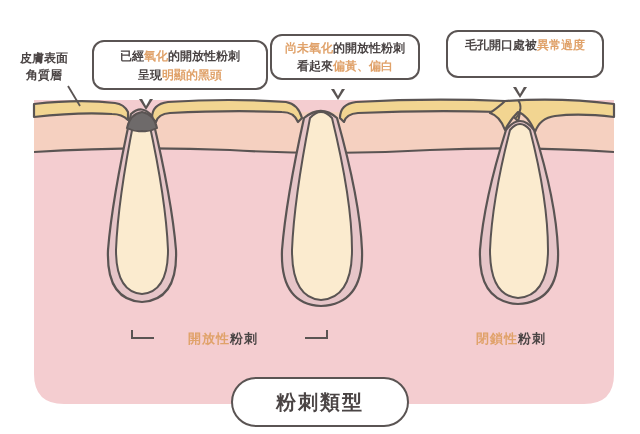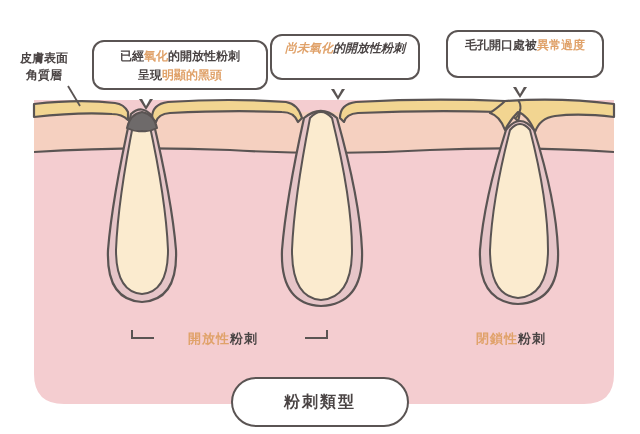--- a/index.html
+++ b/index.html
@@ -8,21 +8,21 @@
     #diagram { position: absolute; left: 0; top: 0; width: 640px; height: 434px; }
     .lbl { position: absolute; font-size: 12px; font-weight: bold; color: #4a4444; line-height: 17px; text-align: center; white-space: nowrap; }
     .hl { color: #e0a26a; }
     .bubble { position: absolute; border: 2px solid #5a5453; border-radius: 12px; background: #ffffff; box-sizing: border-box; }
     .bubble .tail { position: absolute; bottom: -11px; width: 0; height: 0; }
     .bubble .tail::before { content: ""; position: absolute; left: -7px; top: 0; border-left: 7px solid transparent; border-right: 7px solid transparent; border-top: 11px solid #5a5453; }
     .bubble .tail::after { content: ""; position: absolute; left: -5px; top: -2px; border-left: 5px solid transparent; border-right: 5px solid transparent; border-top: 9px solid #ffffff; }
     .bubble-text { position: absolute; left: 0; right: 0; font-size: 12px; font-weight: bold; color: #4a4444; text-align: center; line-height: 18px; white-space: nowrap; }
     .type-label { position: absolute; font-size: 13px; font-weight: bold; color: #4a4444; white-space: nowrap; letter-spacing: 1px; }
     .title-pill { position: absolute; left: 231px; top: 377px; width: 178px; height: 50px; border: 2.5px solid #5a5453; border-radius: 25px; background: #ffffff; box-sizing: border-box;
-                  display: flex; align-items: center; justify-content: center; font-size: 16px; font-weight: bold; color: #4a4444; letter-spacing: 2px; }
+                  display: flex; align-items: center; justify-content: center; font-size: 20px; font-weight: bold; color: #4a4444; letter-spacing: 2px; }
   </style>
 </head>
 <body>
 
 <svg id="diagram" viewBox="0 0 640 434" xmlns="http://www.w3.org/2000/svg">
   <defs>
     <clipPath id="panelClip">
       <path d="M34 100 L614 100 L614 374 Q614 404 584 404 L64 404 Q34 404 34 374 Z"></path>
     </clipPath>
   </defs>
@@ -77,22 +77,25 @@
   <div class="bubble-text" style="top:24px;">
     <span>呈現</span><span class="hl">明顯的黑頭</span>
   </div>
   <div class="bubble-text" style="top:5px;">
     <span>已經</span><span class="hl">氧化</span><span>的開放性粉刺</span>
   </div>
   <div class="tail" style="left:52px;"></div>
 </div>
 
 <div class="bubble" style="left:270px; top:34px; width:150px; height:46px;">
-  <div class="bubble-text" style="top:3px;font-style:italic;">
+  <div class="bubble-text" style="top:3px;">
     <span class="hl">尚未氧化</span><span>的開放性粉刺</span>
+  </div>
+  <div class="bubble-text" style="top:21px;">
+    <span>看起來</span><span class="hl">偏黃、偏白</span>
   </div>
   <div class="tail" style="left:66px;"></div>
 </div>
 
 <div class="bubble" style="left:446px; top:30px; width:158px; height:48px;">
   <div class="bubble-text" style="top:4px;">
     <span>毛孔開口處被</span><span class="hl">異常過度</span>
   </div>
   <div class="tail" style="left:72px;"></div>
 </div>

